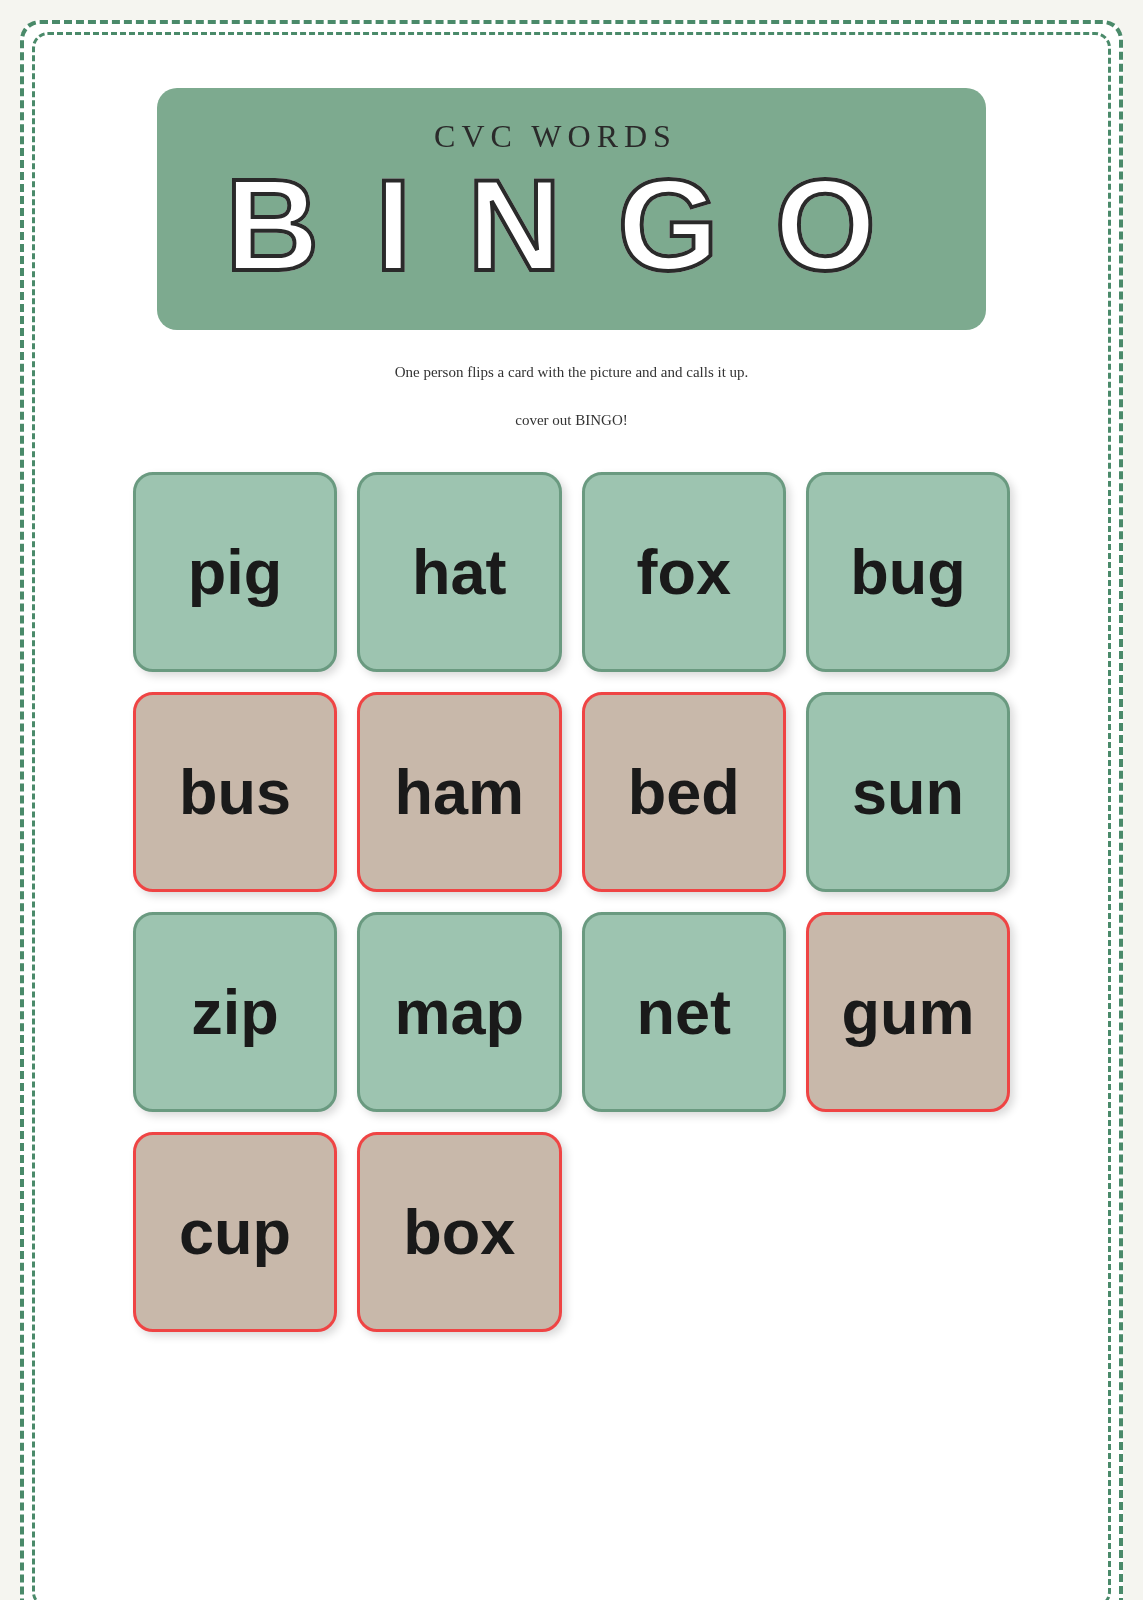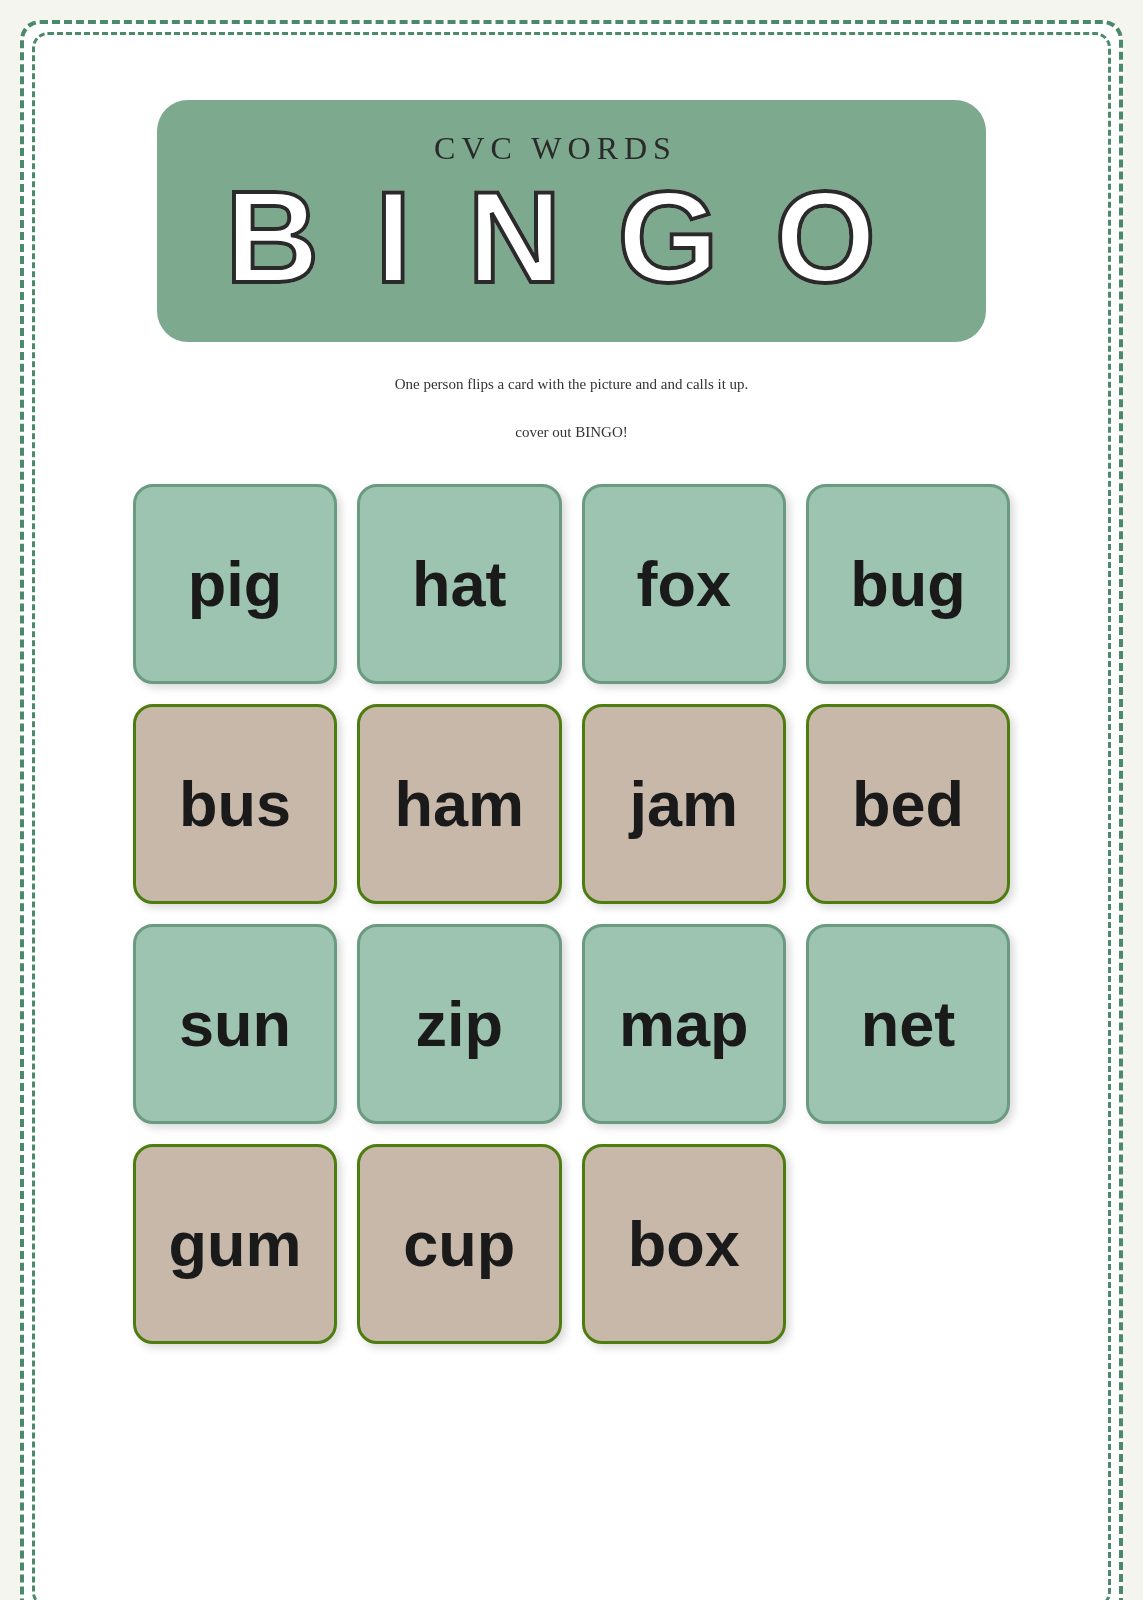--- a/index.html
+++ b/index.html
@@ -38,27 +38,27 @@
       left: 8px;
       right: 8px;
       bottom: 8px;
       border: 3px dashed #4a8a6a;
       border-radius: 16px;
       pointer-events: none;
     }
 
     .header-banner {
       background: #7daa8f;
-      border-radius: 31px;
+      border-radius: 20px;
       width: 85%;
       padding: 30px 92px 40px 60px;
       display: flex;
       flex-direction: column;
       align-items: center;
-      margin-top: 36px;
+      margin-top: 24px;
       margin-bottom: 30px;
     }
 
     .cvc-words-label {
       font-size: 32px;
       color: #2a2a2a;
       letter-spacing: 6px;
       font-weight: normal;
       font-family: Georgia, serif;
       margin-bottom: 5px;
@@ -114,21 +114,21 @@
       box-shadow: 4px 4px 8px rgba(0,0,0,0.15);
     }
 
     .cell-green {
       background: #9dc4b0;
       border: 3px solid #6a9a80;
     }
 
     .cell-tan {
       background: #c8b8aa;
-      border: 3px solid #4d7c0f;
+      border: 3px solid #ef4444;
     }
   </style>
 </head>
 <body>
 
 <div class="page">
   <div class="header-banner">
     <div class="cvc-words-label">CVC WORDS</div>
     <div class="bingo-title">
       <span>B</span>
@@ -147,21 +147,20 @@
 
   <div class="bingo-grid">
 
     <div class="bingo-cell cell-green">pig</div>
     <div class="bingo-cell cell-green">hat</div>
     <div class="bingo-cell cell-green">fox</div>
     <div class="bingo-cell cell-green">bug</div>
 
     <div class="bingo-cell cell-tan">bus</div>
     <div class="bingo-cell cell-tan">ham</div>
-    <div class="bingo-cell cell-tan">jam</div>
     <div class="bingo-cell cell-tan">bed</div>
 
     <div class="bingo-cell cell-green">sun</div>
     <div class="bingo-cell cell-green">zip</div>
     <div class="bingo-cell cell-green">map</div>
     <div class="bingo-cell cell-green">net</div>
 
     <div class="bingo-cell cell-tan">gum</div>
     <div class="bingo-cell cell-tan">cup</div>
     <div class="bingo-cell cell-tan">box</div>

